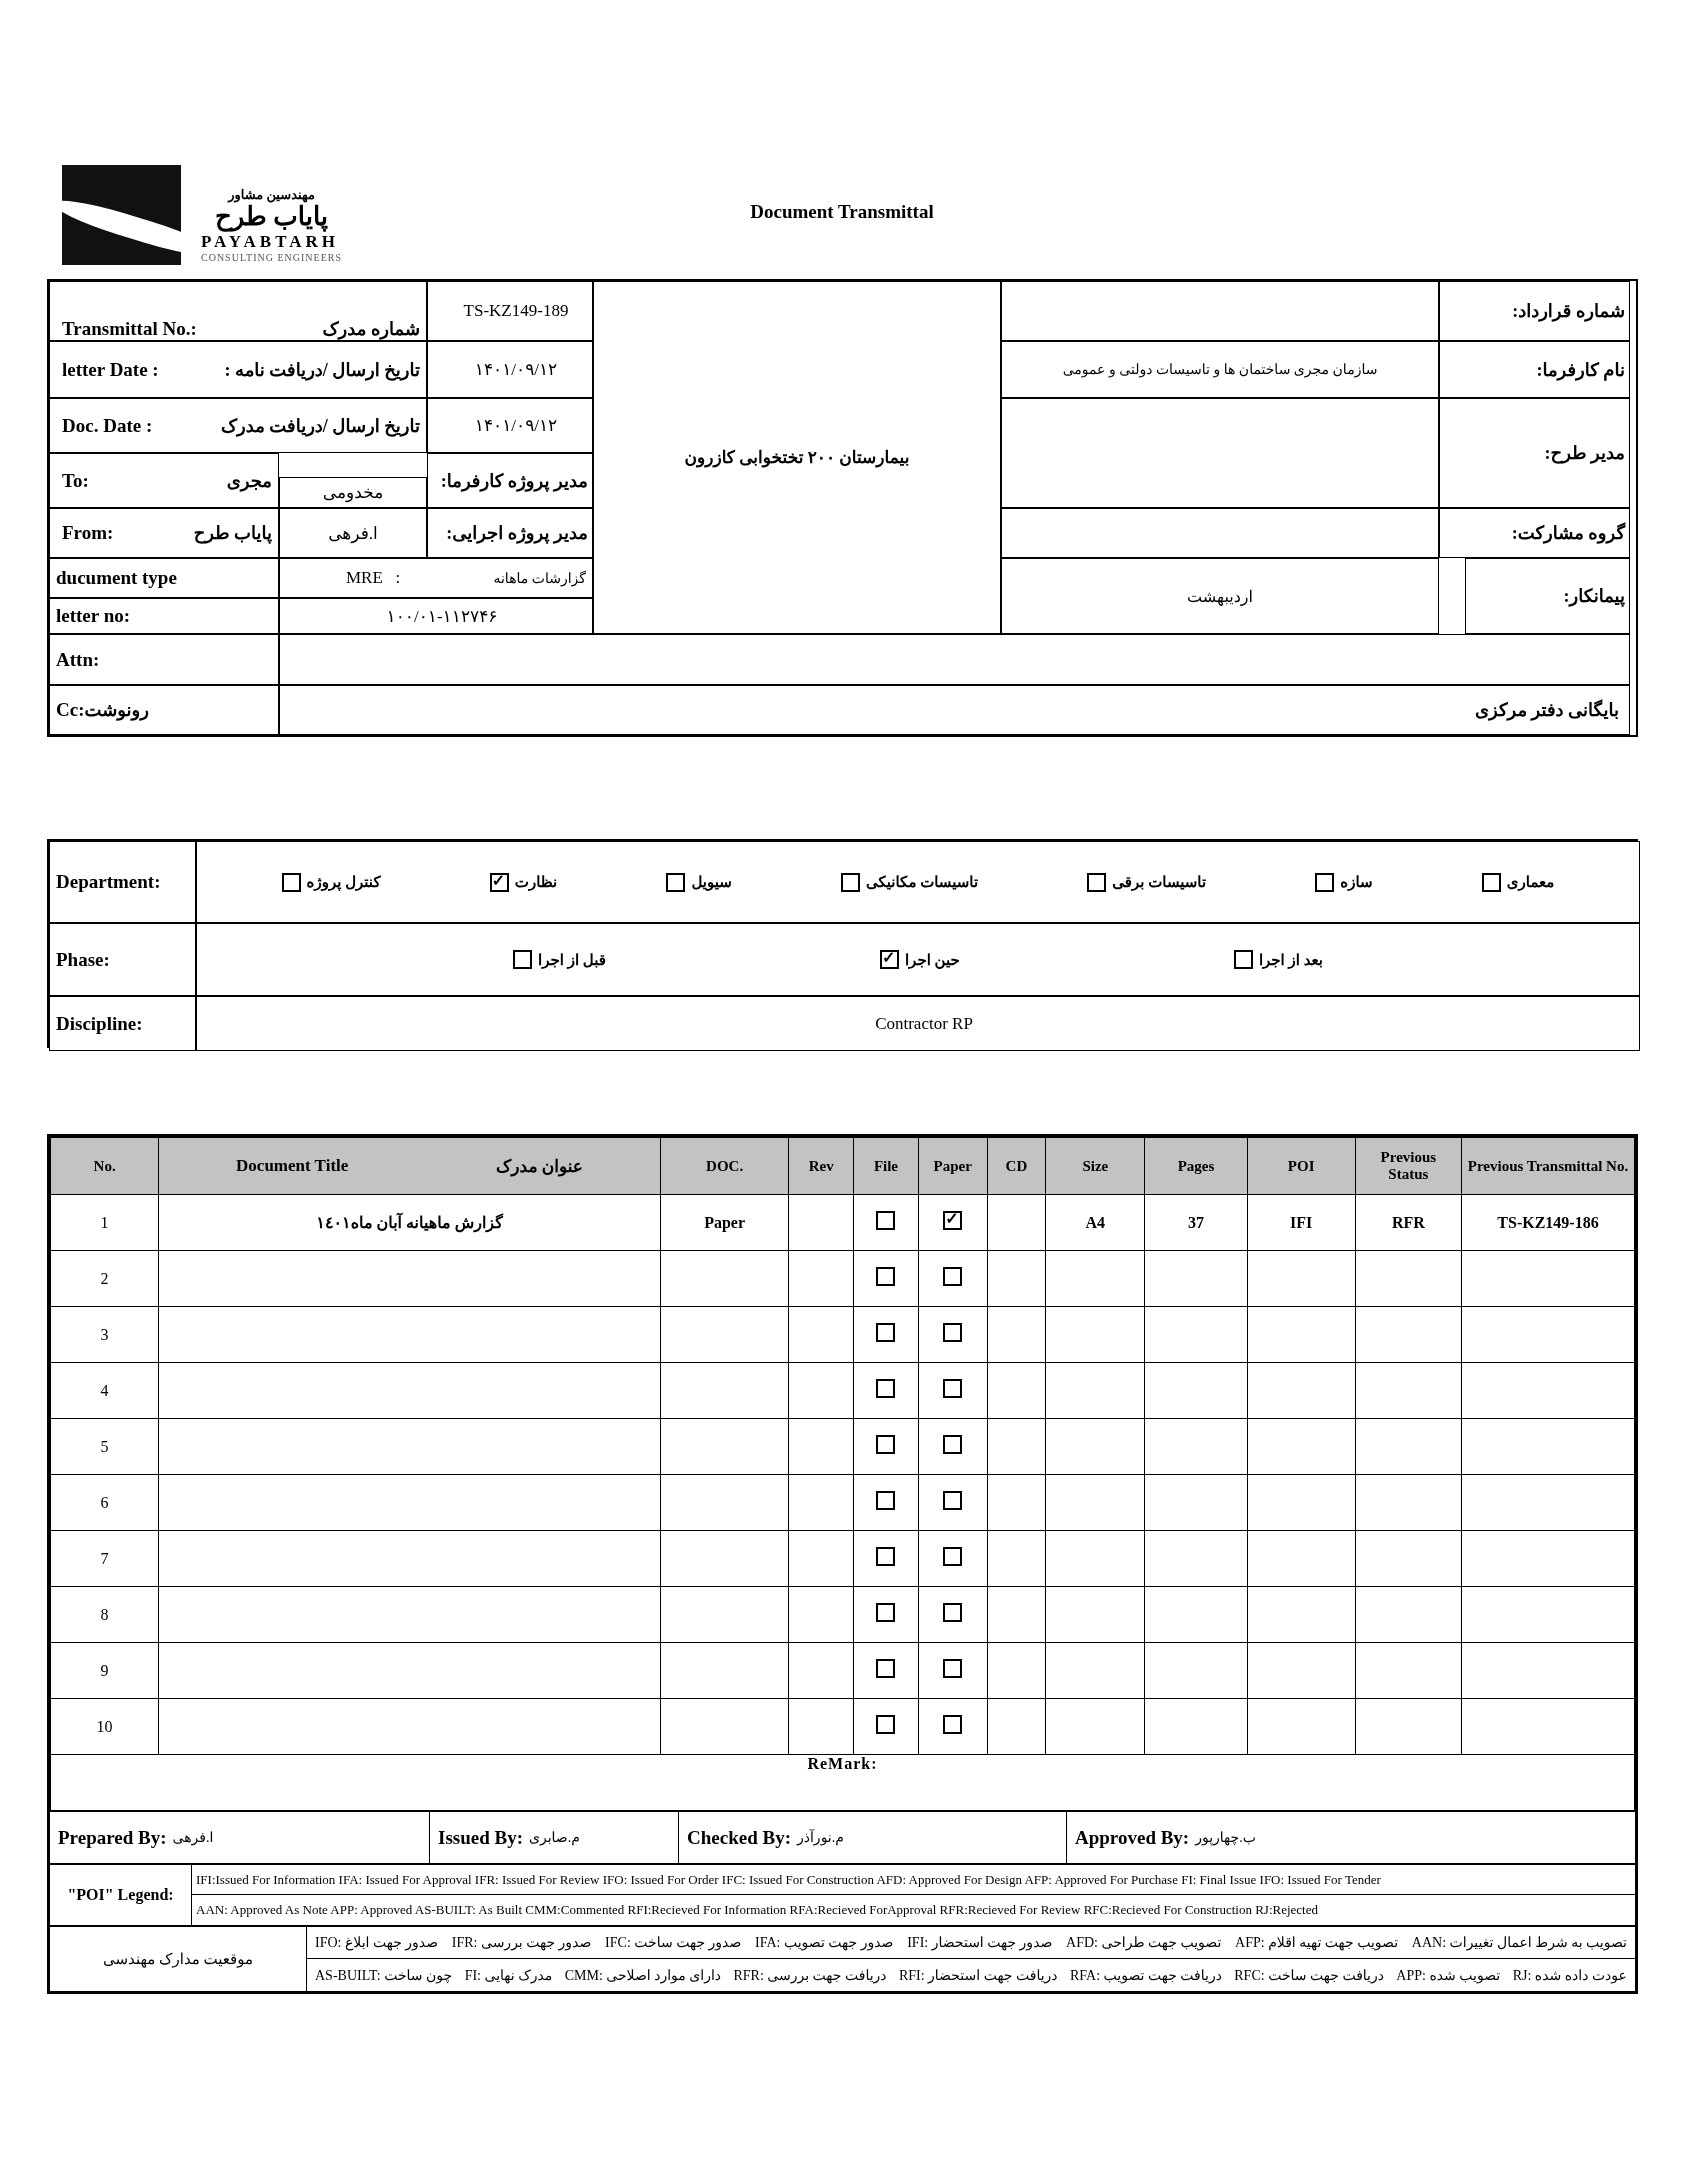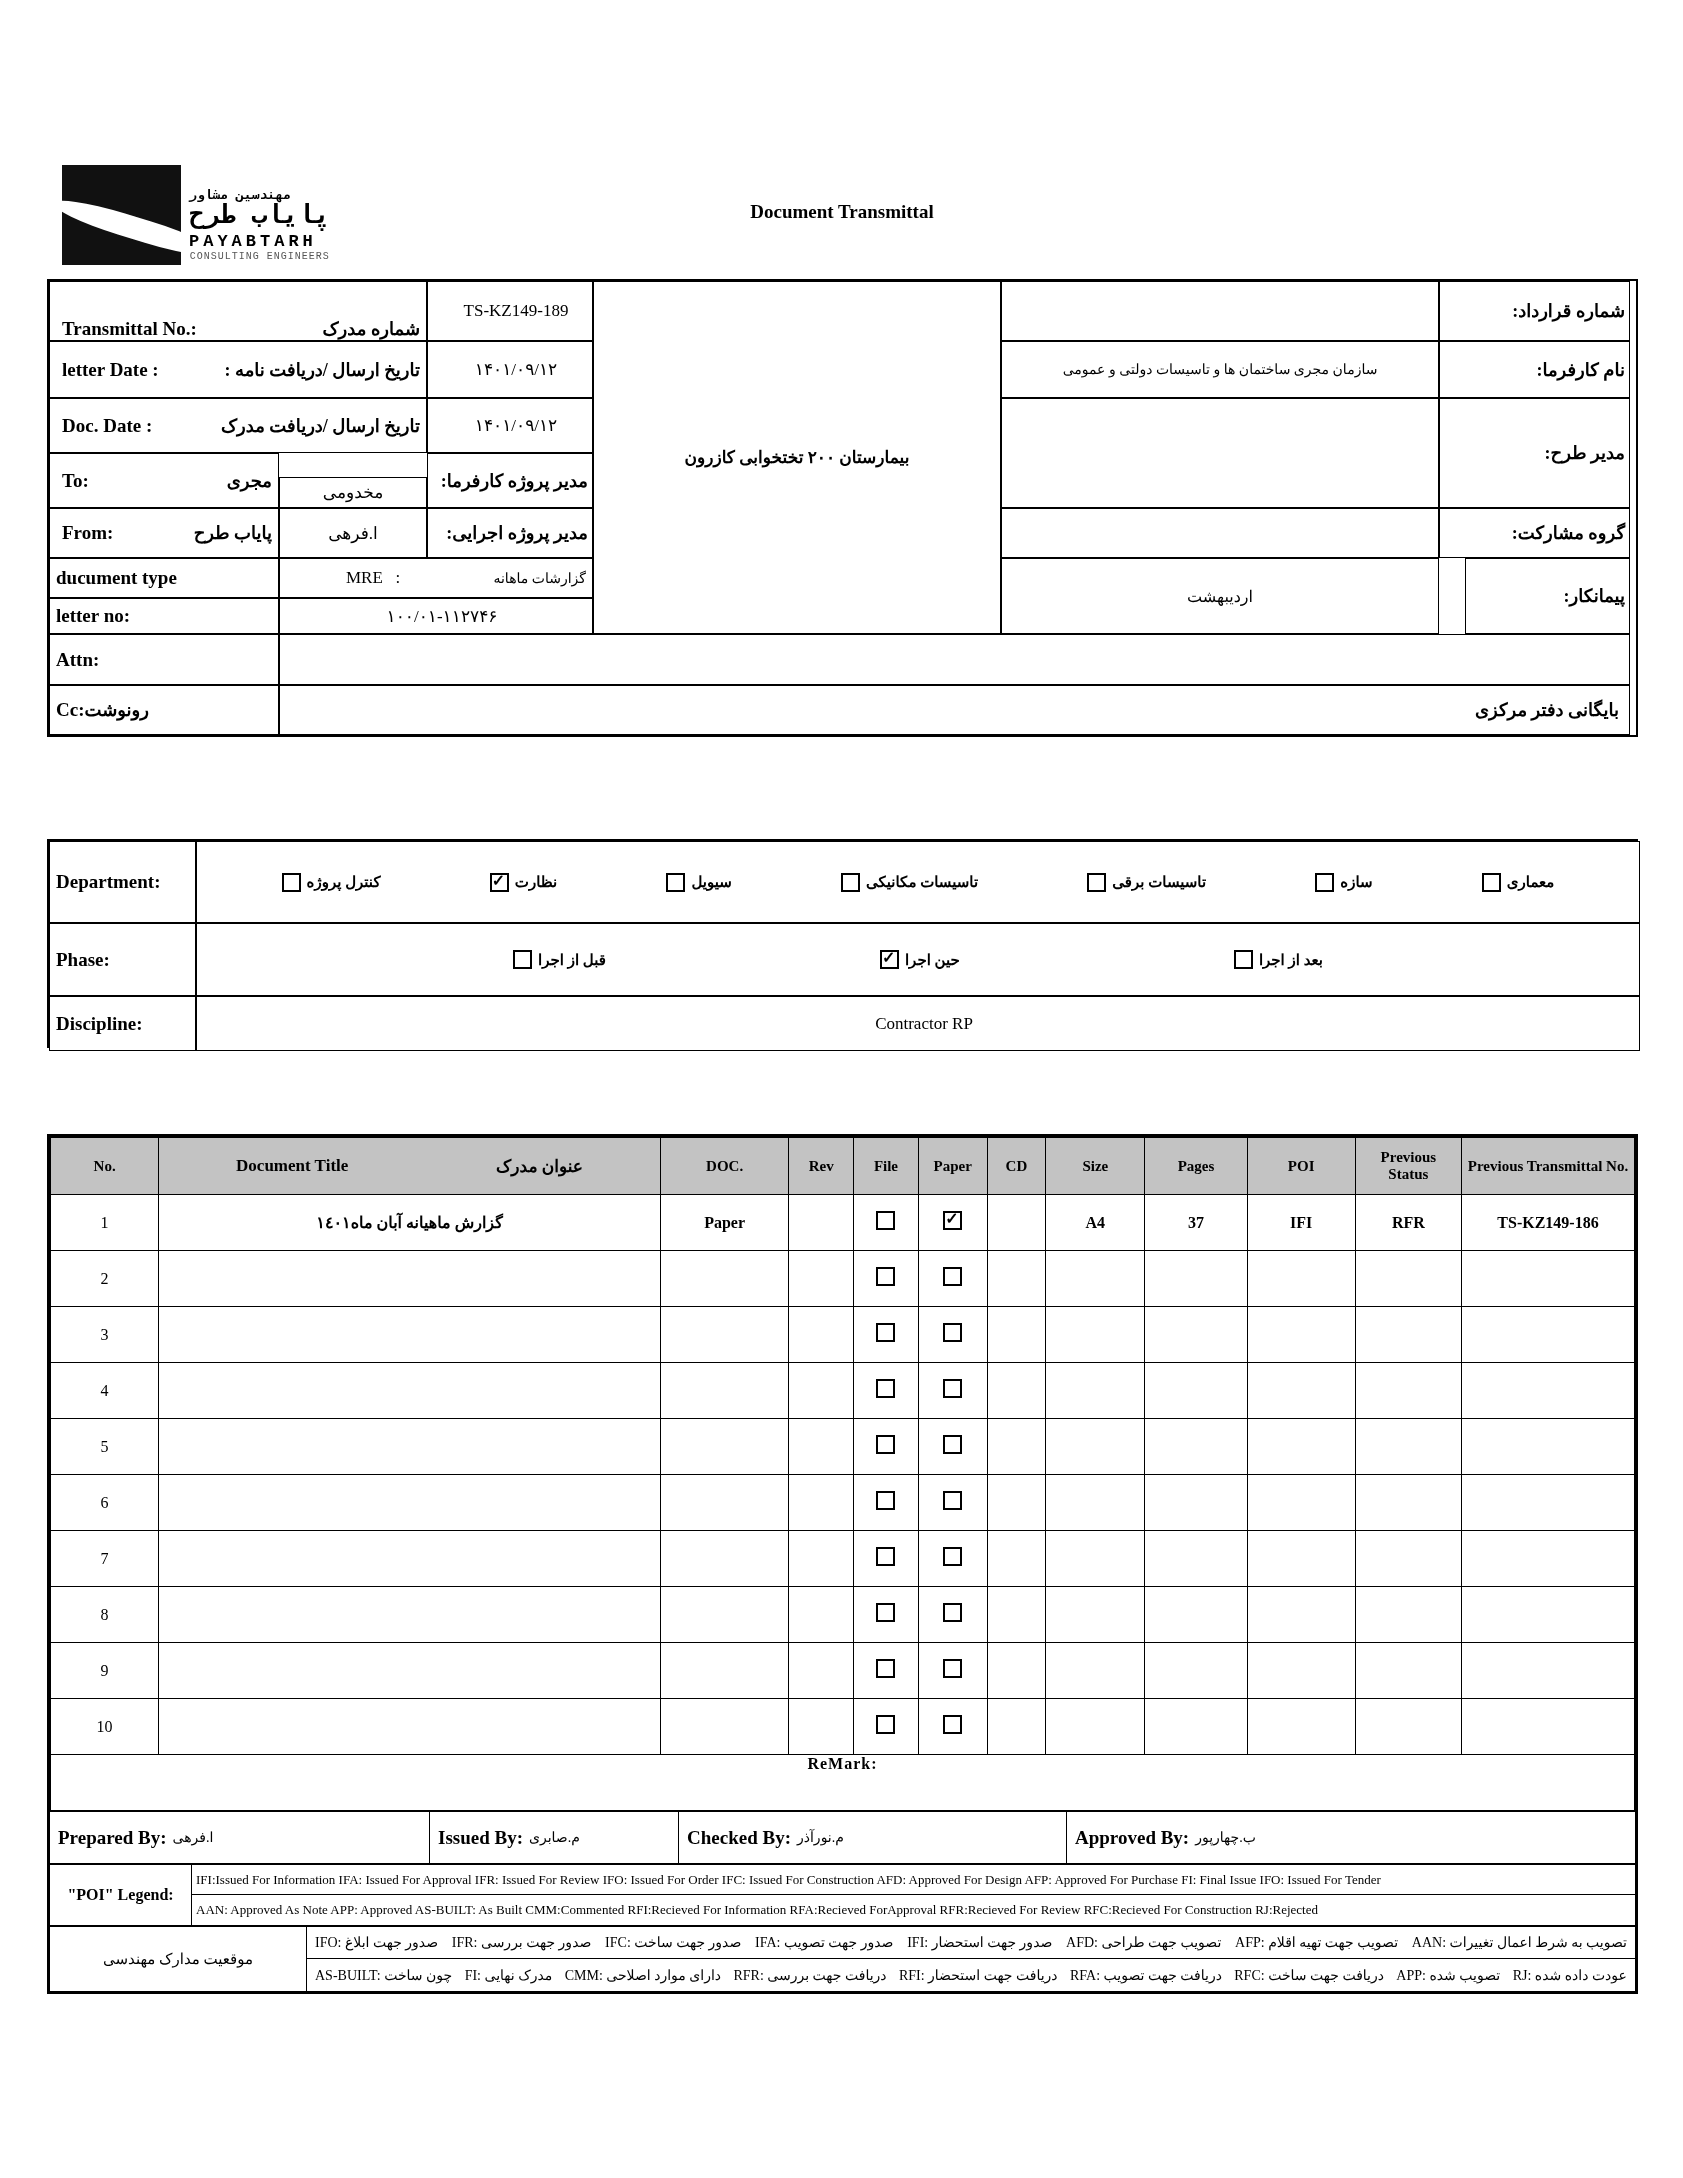--- a/index.html
+++ b/index.html
@@ -4,21 +4,21 @@
 <style>
   html,body{margin:0;padding:0;background:#888;}
   .page{position:relative;width:1684px;height:2178px;background:#fff;margin:0 auto;
         font-family:"Liberation Serif","DejaVu Serif",serif;color:#000;overflow:hidden;}
 
   
   .hdr-logo{position:absolute;left:62px;top:165px;display:flex;align-items:flex-start;}
   .logo-mark{width:119px;height:100px;background:#111;position:relative;overflow:hidden;}
   .logo-mark .swoosh{position:absolute;left:-12px;top:52px;width:169px;height:22px;background:#fff;
         transform:rotate(17deg);border-radius:50%/60%;}
-  .logo-text{margin-left:8px;display:flex;flex-direction:column;align-items:flex-start;padding-top:22px;font-family:Liberation Mono, monospace;}
+  .logo-text{margin-left:20px;display:flex;flex-direction:column;align-items:center;padding-top:22px;}
   .logo-fa1{font-size:13px;font-weight:bold;direction:rtl;}
   .logo-fa2{font-size:26px;font-weight:bold;direction:rtl;line-height:1.05;}
   .logo-en1{font-size:17px;font-weight:bold;letter-spacing:4px;align-self:flex-start;margin-top:2px;}
   .logo-en2{font-size:10px;color:#555;letter-spacing:1px;align-self:flex-end;}
   .doc-title{position:absolute;left:0;right:0;top:201px;text-align:center;
         font-size:19px;font-weight:bold;}
 
   
   .cell{border:1.5px solid #000;box-sizing:border-box;display:flex;align-items:center;
         overflow:hidden;background:#fff;}

